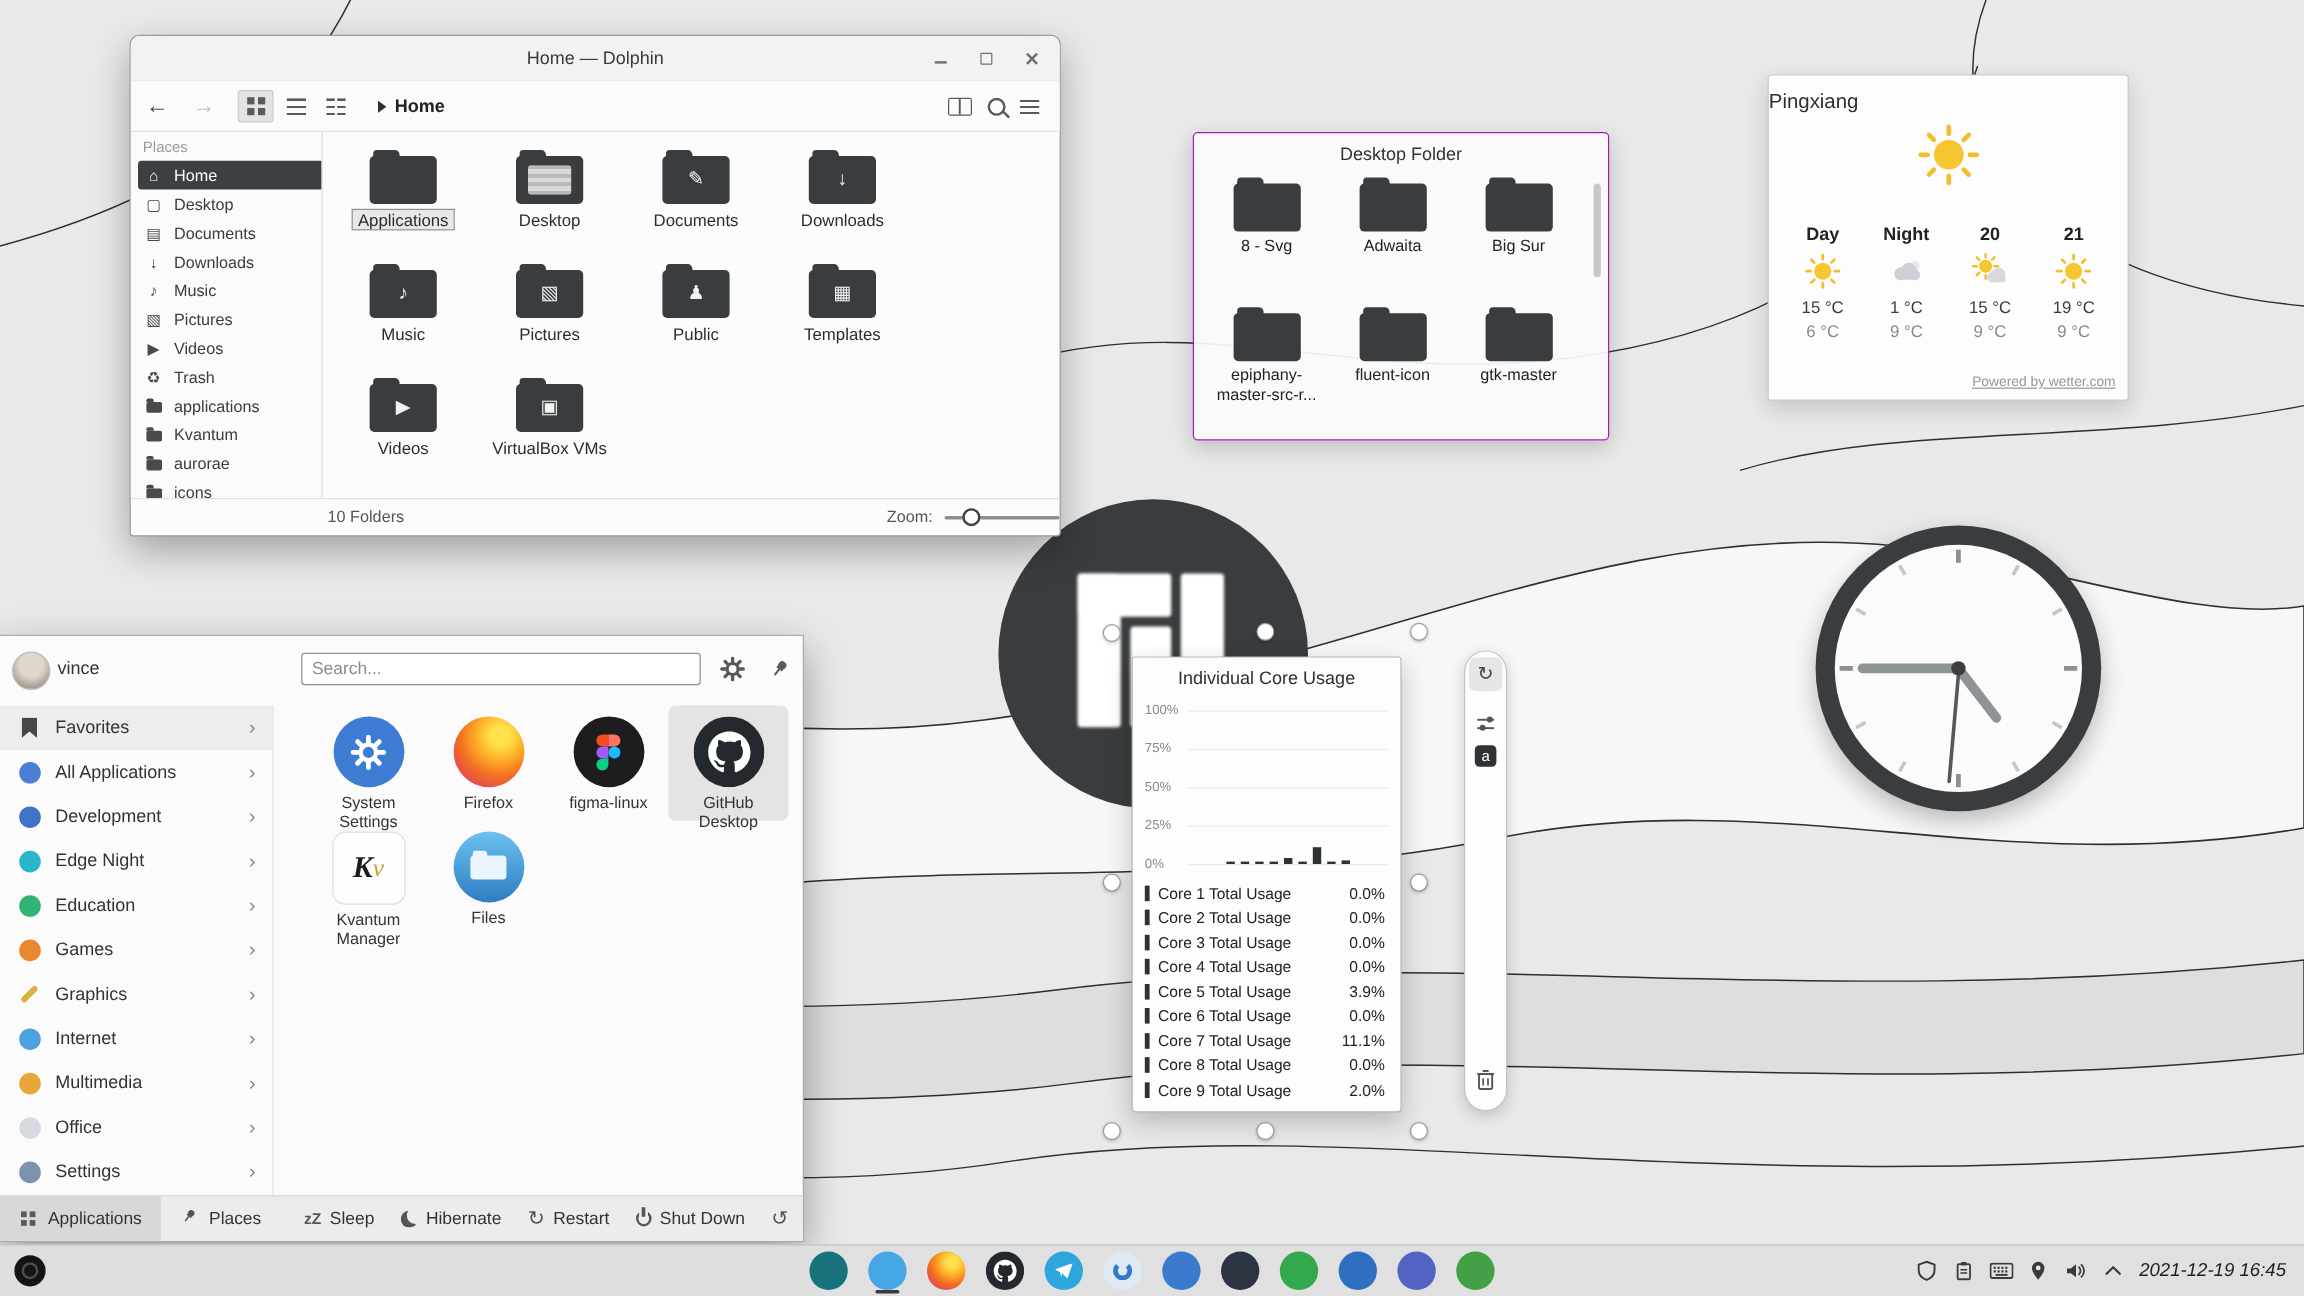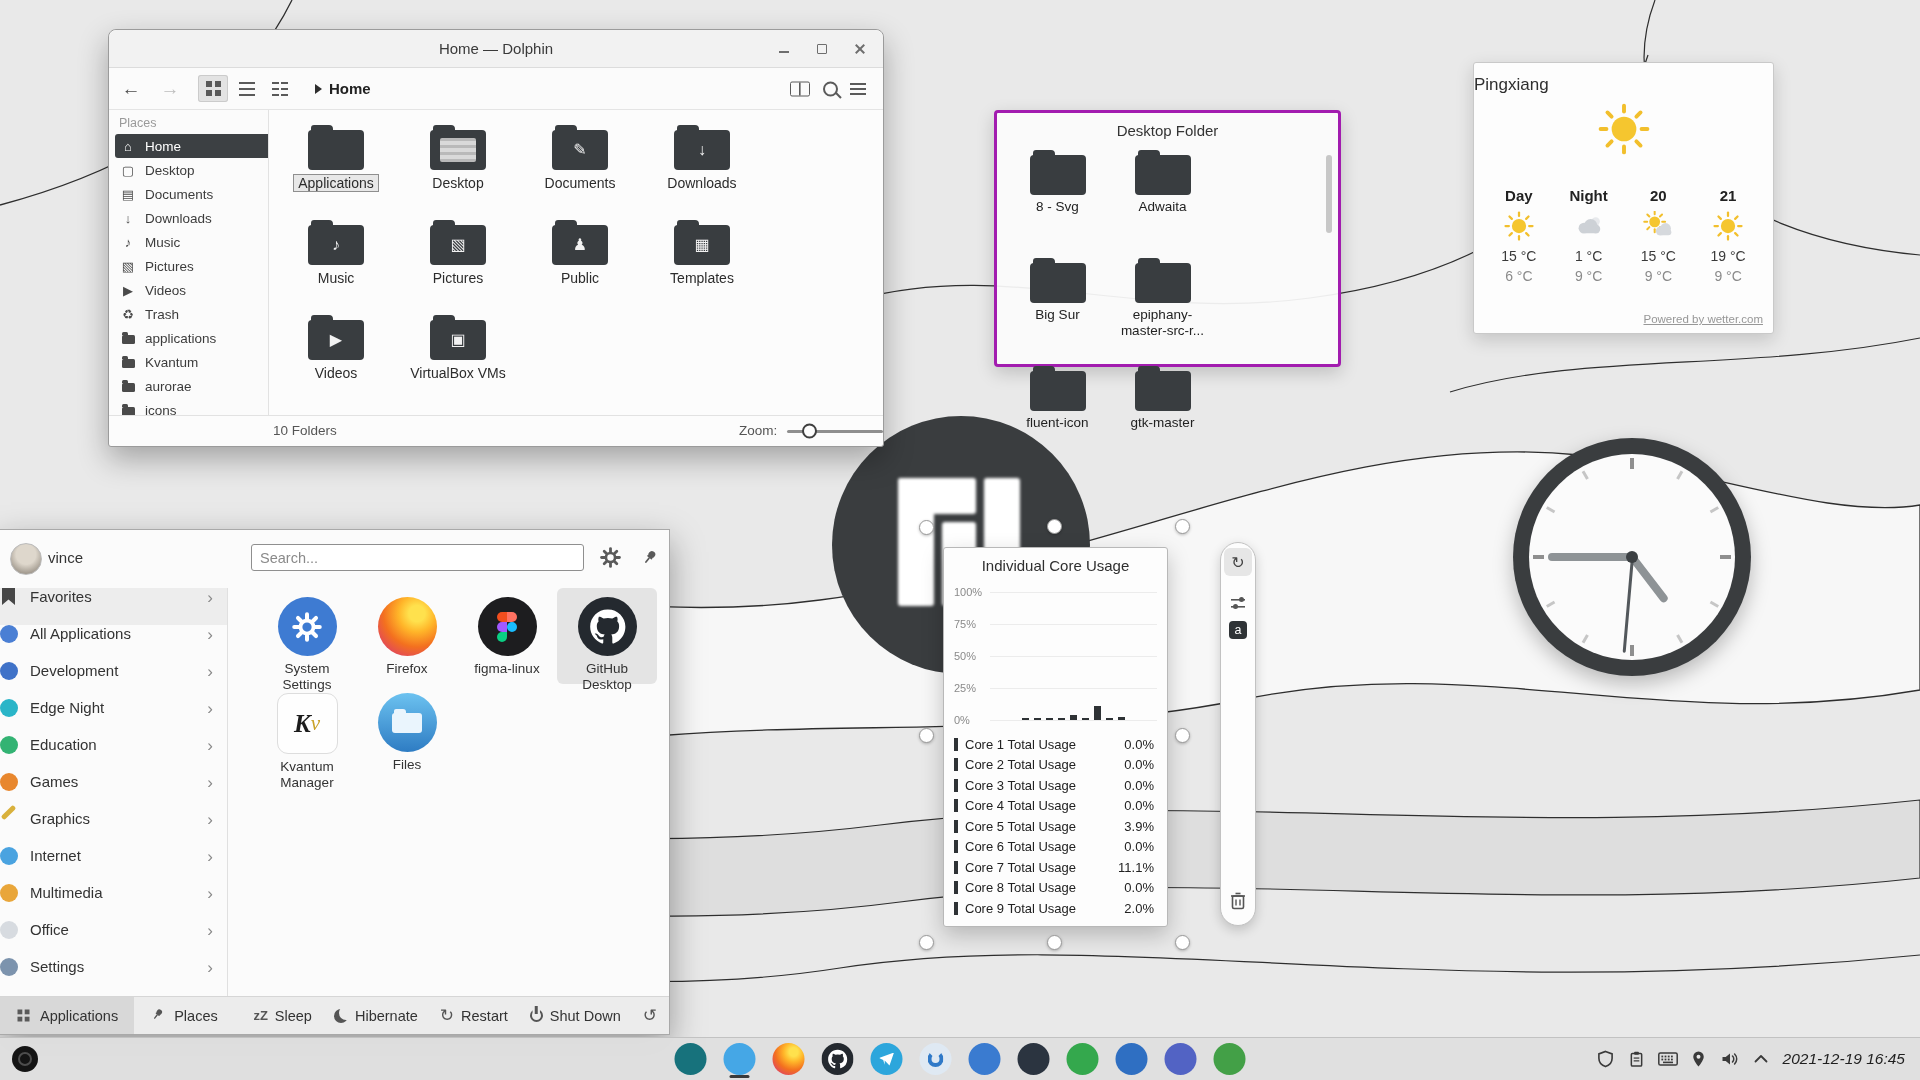--- a/index.html
+++ b/index.html
@@ -78,21 +78,21 @@
   .statusbar{height:30px;flex:none;border-top:1px solid #e2e2e2;position:relative;font-size:13.5px;color:#555;}
   .status-text{position:absolute;left:164px;top:7px;}
   .zoom-label{position:absolute;left:630px;top:7px;}
   .zoom-track{position:absolute;left:678px;top:14px;width:96px;height:2.5px;background:#8f8f8f;border-radius:2px;}
   .zoom-handle{position:absolute;left:15px;top:50%;transform:translateY(-50%);width:15px;height:15px;border-radius:50%;
     background:#fdfdfd;border:2.5px solid #3f3f3f;box-sizing:border-box;}
 
   
   .widget{box-sizing:border-box;}
   .desktop-folder{position:absolute;left:994px;top:110px;width:347px;height:257px;background:rgba(251,251,251,.93);
-    border:3px solid #a21caf;border-radius:4px;box-shadow:0 6px 18px rgba(0,0,0,.18);z-index:2;}
+    border:1px solid #a21caf;border-radius:4px;box-shadow:0 6px 18px rgba(0,0,0,.18);z-index:2;}
   .df-title{text-align:center;font-size:15px;color:#333;padding-top:9px;}
   .df-grid{position:absolute;left:8px;top:36px;right:22px;bottom:2px;display:flex;flex-wrap:wrap;align-content:flex-start;}
   .df-cell{width:105px;height:108px;text-align:center;}
   .df-label{font-size:13.5px;color:#222;margin-top:4px;line-height:1.15;padding:0 8px;word-wrap:break-word;}
   .df-scroll{position:absolute;right:6px;top:42px;width:6px;height:78px;background:#c7c7c7;border-radius:3px;}
 
   
   .weather{position:absolute;left:1473px;top:62px;width:301px;height:272px;background:#fdfdfd;border:1px solid #c9c9c9;
     border-radius:3px;box-shadow:0 6px 18px rgba(0,0,0,.16);z-index:2;}
   .wx-city{font-size:17px;color:#2f2f2f;padding:12px 0 0 0;}
@@ -155,21 +155,21 @@
   .avatar{position:absolute;left:10px;top:13px;width:30px;height:30px;border-radius:50%;border:1px solid #bbb;
     background:radial-gradient(circle at 50% 35%, #ded7cc 0 40%, #a59d92 75%, #7d766d);}
   .uname{position:absolute;left:48px;top:19px;font-size:15px;color:#333;}
   .search{position:absolute;left:251px;top:14px;width:333px;height:27px;border:1px solid #8f8f8f;border-radius:3px;
     background:#fff;font-size:14.5px;color:#444;padding:0 8px;box-sizing:border-box;font-family:inherit;outline:none;}
   .search::placeholder{color:#8a8a8a;}
   .lh-gear{position:absolute;left:600px;top:17px;width:22px;height:22px;}
   .lh-pin{position:absolute;left:640px;top:18px;width:20px;height:20px;}
 
   .cats{position:absolute;left:0;top:58px;width:227px;bottom:37px;border-right:1px solid #e0e0e0;overflow:hidden;}
-  .cat{height:37px;display:flex;position:relative;font-size:15px;color:#333;}
+  .cat{height:37px;display:flex;align-items:center;padding-left:16px;position:relative;font-size:15px;color:#333;}
   .cat.sel{background:#ededed;}
   .cat-ic{width:18px;height:18px;border-radius:50%;margin-right:12px;flex:none;}
   .cat-ic.bm{width:13px;height:17px;border-radius:0;margin-left:2px;margin-right:15px;
     clip-path:polygon(0 0,100% 0,100% 100%,50% 68%,0 100%);}
   .cat-ic.pencil{width:17px;height:5px;border-radius:2px;transform:rotate(-45deg);margin-right:13px;}
   .cat .chev{position:absolute;right:14px;color:#8a8a8a;font-size:17px;}
 
   .apps{position:absolute;left:227px;top:58px;right:0;bottom:37px;padding:0 0 0 30px;box-sizing:border-box;
     display:flex;flex-wrap:wrap;align-content:flex-start;overflow:visible;}
   .app{width:100px;height:96px;text-align:center;border-radius:6px;padding-top:9px;box-sizing:border-box;overflow:visible;}

